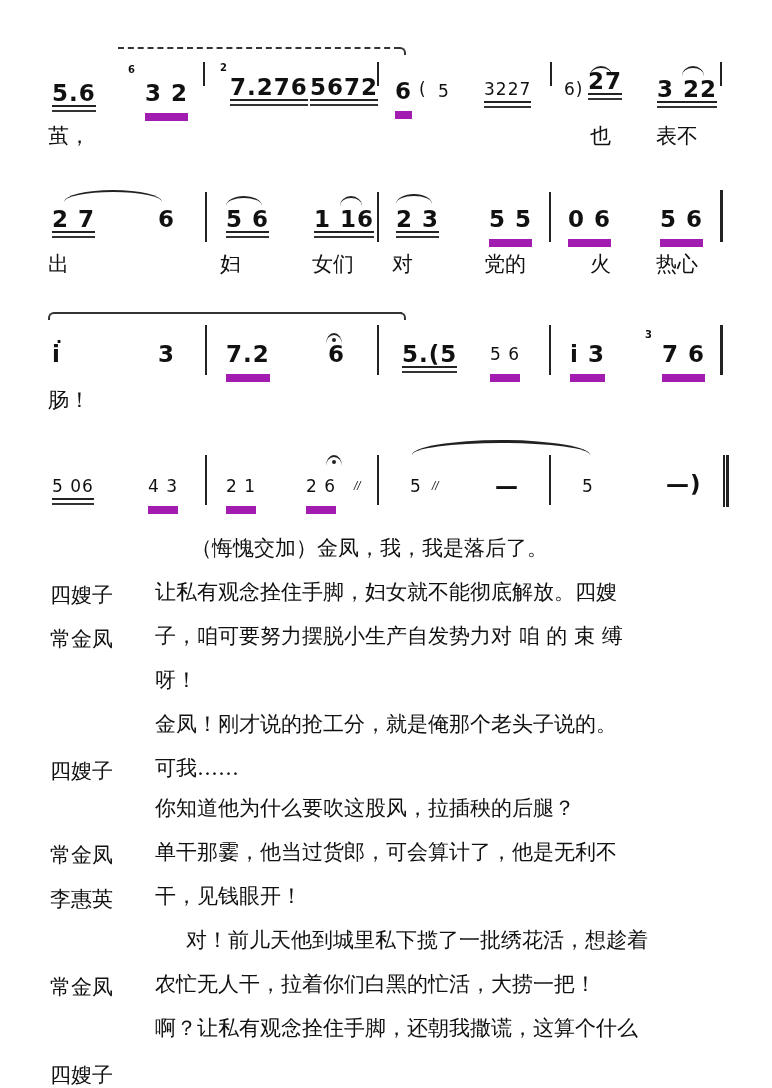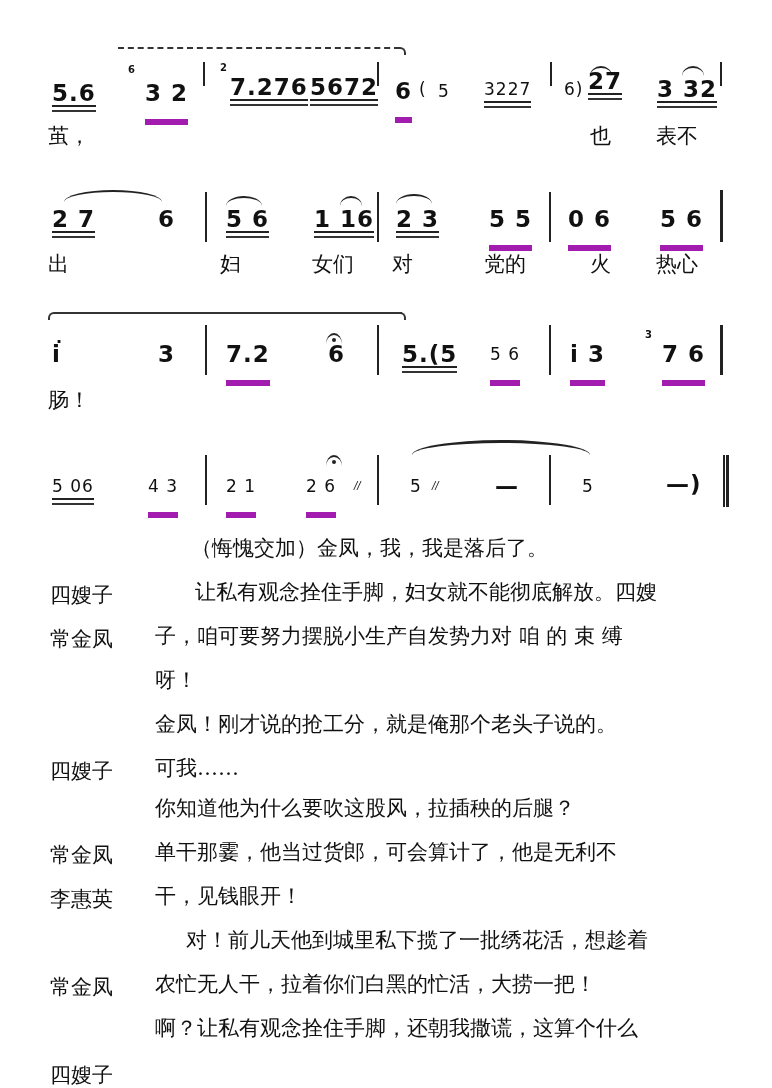--- a/index.html
+++ b/index.html
@@ -2,21 +2,21 @@
 <html><head>
   <meta charset="utf-8">
   <style>
     html, body { margin: 0; padding: 0; background: #ffffff; }
     body { width: 772px; height: 1088px; position: relative; overflow: hidden;
            font-family: "DejaVu Sans", sans-serif; color: #111; }
     .abs { position: absolute; }
     .note { position: absolute; font-family: "DejaVu Sans", sans-serif; font-weight: bold;
             font-size: 23px; line-height: 22px; letter-spacing: 1px; white-space: nowrap; }
     .note.light { font-weight: normal; font-size: 17px; }
-    .ul1 { border-bottom: 6px solid #a21caf; padding-bottom: 15px; }
+    .ul1 { border-bottom: 8px solid #a21caf; padding-bottom: 9px; }
     .ul2 { border-bottom: 2px solid #222; box-shadow: 0 3px 0 0 #fff, 0 5px 0 0 #333; padding-bottom: 1px; }
     .grace { position: absolute; font-size: 10px; font-weight: bold; line-height: 10px; }
     .bar { position: absolute; width: 2px; background: #222; }
     .dbar { position: absolute; width: 6px; border-left: 2px solid #222; border-right: 3px solid #222; box-sizing: border-box; }
     .lyric { position: absolute; font-family: "DejaVu Serif", serif; font-size: 21px; line-height: 24px; white-space: nowrap; }
     .slur { position: absolute; border-top: 2px solid #222; border-radius: 50% 50% 0 0 / 100% 100% 0 0; height: 8px; }
     .fermata { position: absolute; width: 16px; height: 9px; border-top: 2px solid #222;
                border-radius: 50% 50% 0 0 / 100% 100% 0 0; }
     .fermata::after { content: ""; position: absolute; left: 6px; top: 3px; width: 4px; height: 4px; background: #222; border-radius: 50%; }
     .dot-above::before { content: "·"; position: absolute; top: -12px; left: 4px; font-size: 16px; }
@@ -44,21 +44,21 @@
   <span class="note ul1" style="left:395px; top:80px;">6</span>
   <span class="note light" style="left:419px; top:78px;">(</span>
   <span class="note light" style="left:438px; top:80px;">5</span>
   <span class="note light ul2" style="left:484px; top:78px;">3227</span>
   <div class="bar" style="left:550px; top:62px; height:24px;"></div>
 
   <span class="note light" style="left:564px; top:78px;">6)</span>
   <div class="slur" style="left:590px; top:66px; width:22px;"></div>
   <span class="note ul2" style="left:588px; top:70px;text-align:right;">27</span>
   <div class="slur" style="left:682px; top:66px; width:22px;"></div>
-  <span class="note ul2" style="left:657px; top:78px;">3 32</span>
+  <span class="note ul2" style="left:657px; top:78px;">3 22</span>
   <div class="bar" style="left:720px; top:62px; height:24px;"></div>
 
   <span class="lyric" style="left:48px; top:124px;">茧，</span>
   <span class="lyric" style="left:590px; top:124px;">也</span>
   <span class="lyric" style="left:656px; top:124px;">表不</span>
 </div>
 
 <div>
   <div class="slur" style="left:64px; top:190px; width:98px; height:10px;"></div>
   <span class="note ul2" style="left:52px; top:208px;">2 7</span>
@@ -134,21 +134,21 @@
   <span class="note light" style="left:582px; top:475px;">5</span>
   <span class="note" style="left:666px; top:473px;">—)</span>
   <div class="dbar" style="left:723px; top:455px; height:52px;"></div>
 </div>
 
 <div>
   <span class="speaker" style="top:536px;">四嫂子</span>
   <span class="speech" style="top:536px;margin-left:36px;">（悔愧交加）金凤，我，我是落后了。</span>
 
   <span class="speaker" style="top:580px;">常金凤</span>
-  <span class="speech" style="top:580px;margin-left:40px;">让私有观念拴住手脚，妇女就不能彻底解放。四嫂</span>
+  <span class="speech" style="top:580px;">让私有观念拴住手脚，妇女就不能彻底解放。四嫂</span>
   <span class="speech" style="top:624px;">子，咱可要努力摆脱小生产自发势力对 咱 的 束 缚</span>
   <span class="speech" style="top:668px;">呀！</span>
 
   <span class="speaker" style="top:712px;">四嫂子</span>
   <span class="speech" style="top:712px;">金凤！刚才说的抢工分，就是俺那个老头子说的。</span>
   <span class="speech" style="top:756px;">可我……</span>
 
   <span class="speaker" style="top:796px;">常金凤</span>
   <span class="speech" style="top:796px;">你知道他为什么要吹这股风，拉插秧的后腿？</span>
 

